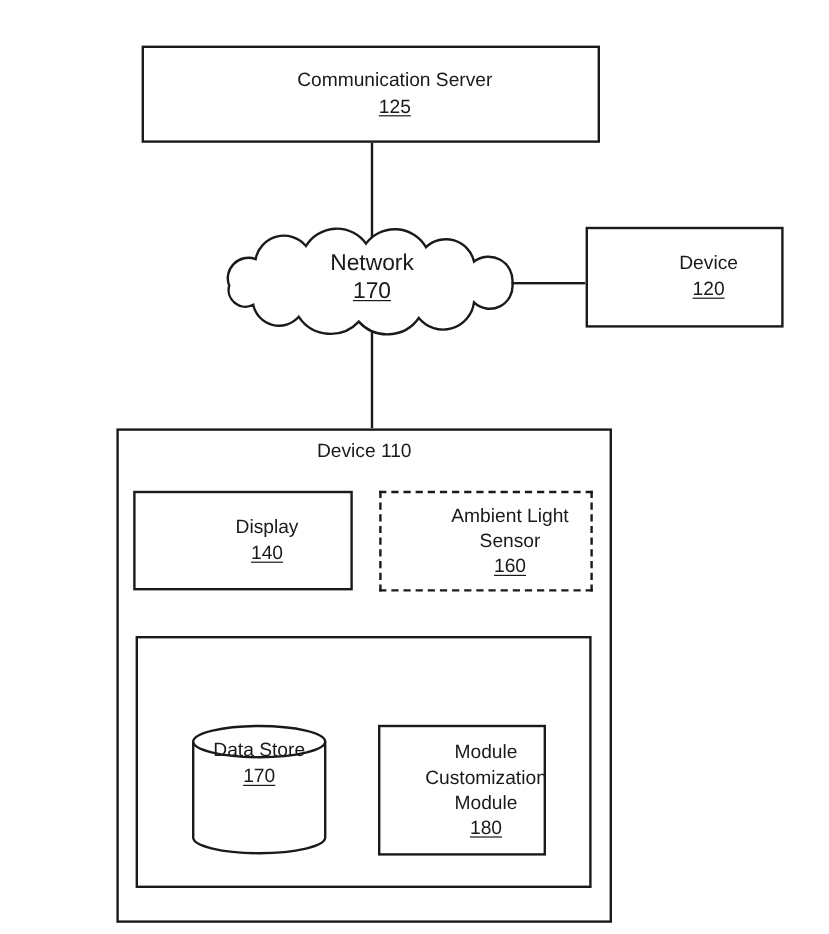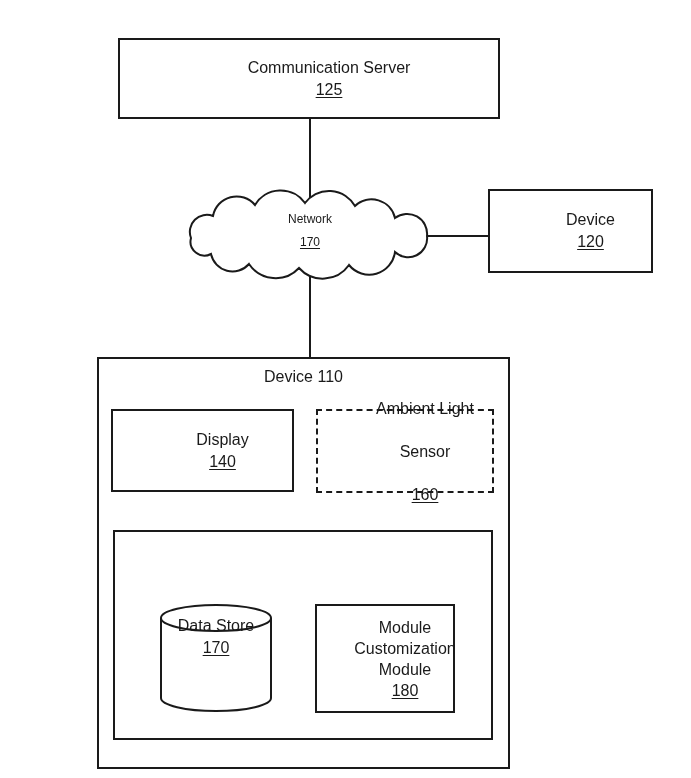--- a/index.html
+++ b/index.html
@@ -6,37 +6,37 @@
   .canvas {
     position:relative; width:691px; height:778px; background:#ffffff;
     font-family:"Liberation Sans", sans-serif; color:#1a1a1a; overflow:hidden;
   }
   .box {
     position:absolute; border:2px solid #1a1a1a; background:#ffffff;
     box-sizing:border-box; display:flex; flex-direction:column;
     align-items:center; justify-content:center; text-align:center;
     font-size:16px; line-height:22px;padding-left:40px;
   }
-  .box.dashed { border-style:dashed;gap:22px; }
+  .box.dashed { border-style:dashed; }
   .ref { text-decoration:underline; text-underline-offset:2px; }
   .vline { position:absolute; width:2px; background:#1a1a1a; }
   .hline { position:absolute; height:2px; background:#1a1a1a; }
 
   
   .comm-server { left:118px; top:38px; width:382px; height:81px; }
   .device-120  { left:488px; top:189px; width:165px; height:84px;text-align:center; }
 
   .line-server-network { left:309px; top:119px; height:91px; }
   .line-network-device110 { left:309px; top:268px; height:89px; }
   .line-network-device120 { left:424px; top:235px; width:64px; }
 
   .cloud-svg { position:absolute; left:177px; top:188px; width:266px; height:94px; }
   .cloud-label {
     position:absolute; left:240px; top:208px; width:140px;
-    text-align:center; font-size:12px; line-height:23px;
+    text-align:center; font-size:19px; line-height:23px;
   }
 
   
   .device-110 { left:97px; top:357px; width:413px; height:412px; justify-content:flex-start; }
   .device-110 > .title { position:absolute; top:7px; left:0; width:100%; text-align:center; }
 
   .display-box { left:12px; top:50px; width:183px; height:83px; }
   .ambient-box { left:217px; top:50px; width:178px; height:84px; line-height:21px; }
 
   .controller-box { left:14px; top:171px; width:380px; height:210px; justify-content:flex-start; }

